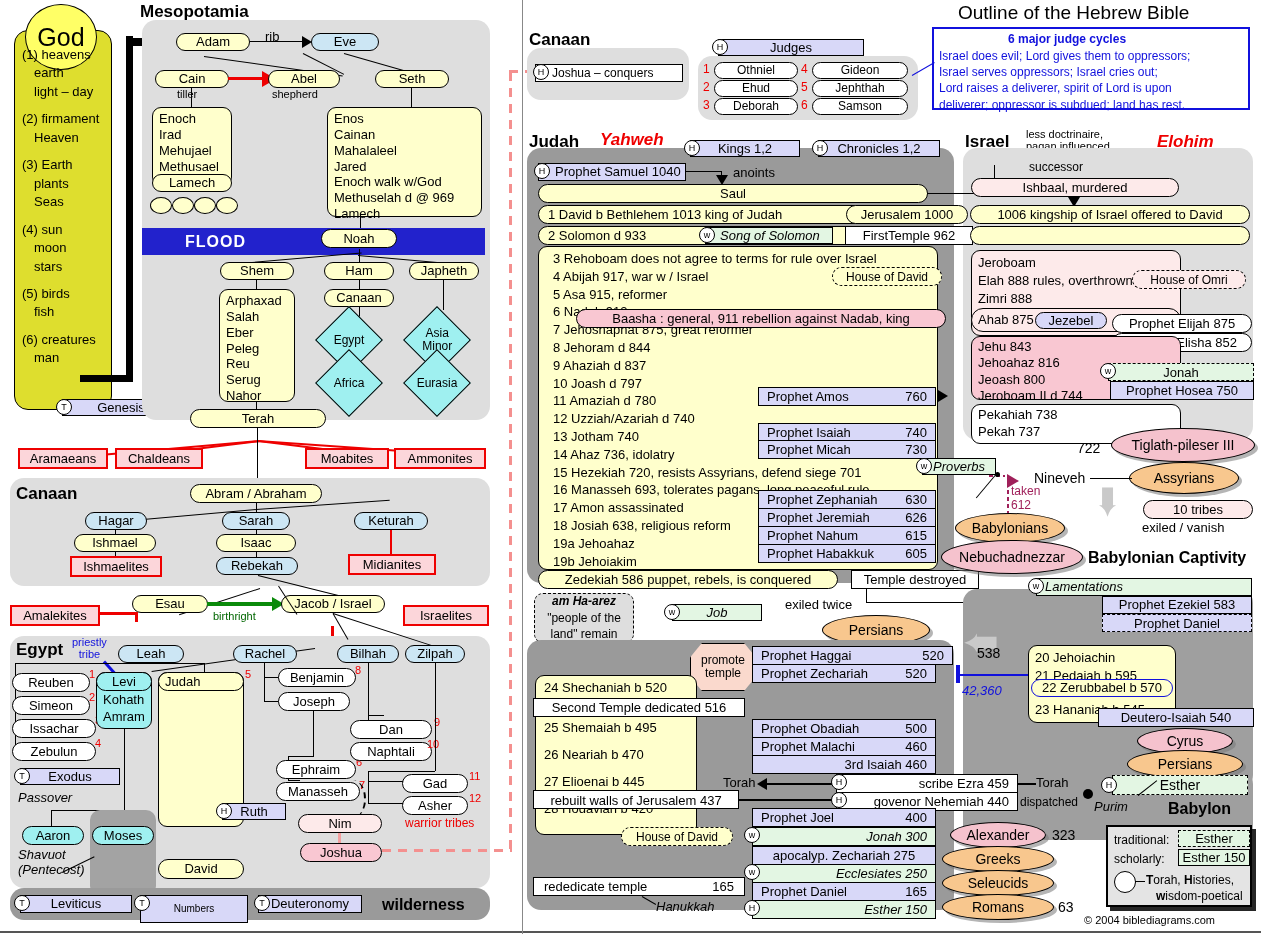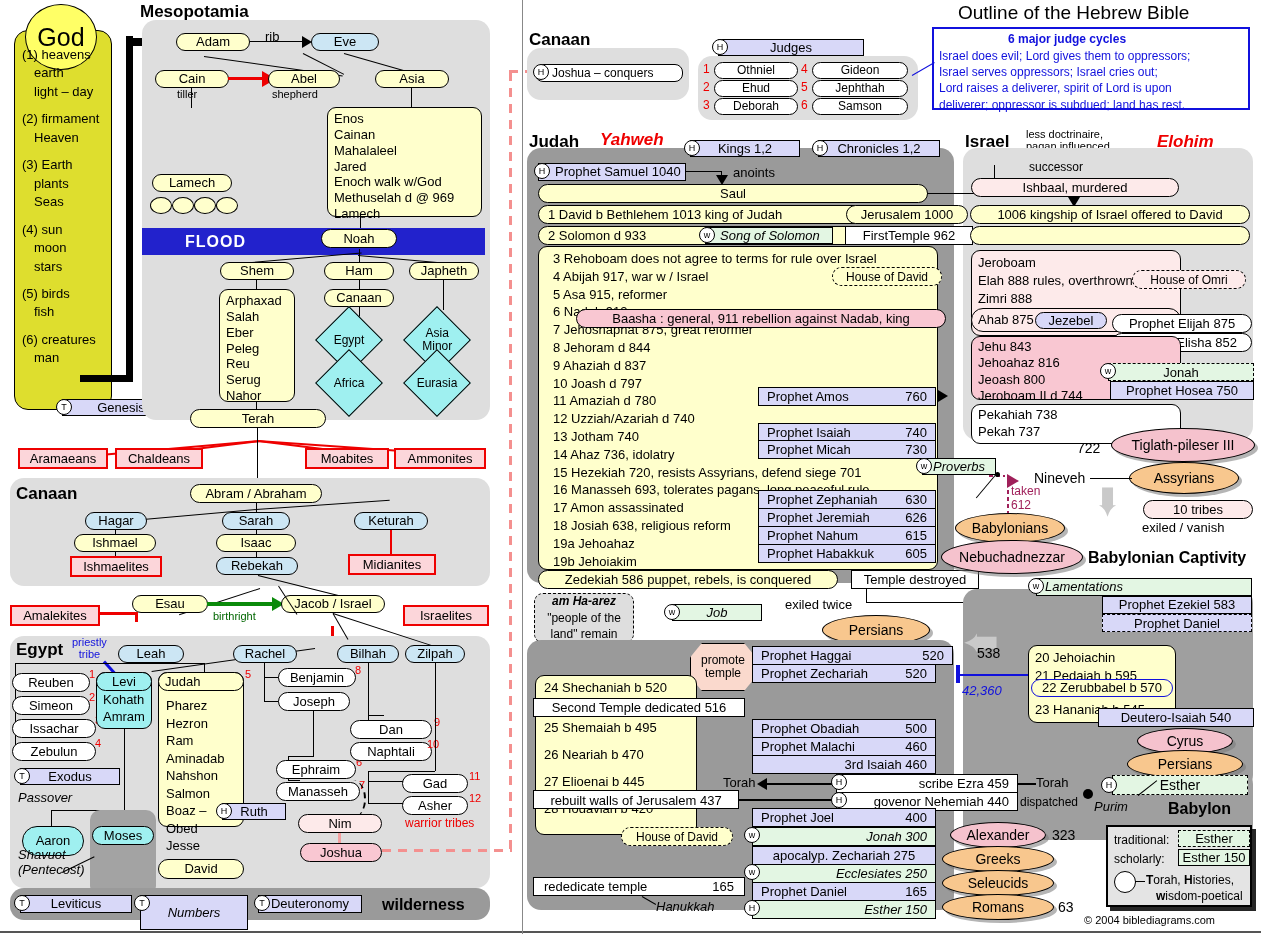--- a/index.html
+++ b/index.html
@@ -170,26 +170,32 @@
       <span>Cain</span>
     </div>
   <div class="txt" style="left:177px;top:88px;font-size:11px;">tiller</div>
   <div class="lnr" style="left:228px;top:77px;width:40px;height:3px;"></div>
   <div class="abs" style="left:262px;top:71px;width:0;height:0;border-top:8px solid transparent;border-bottom:8px solid transparent;border-left:14px solid #ee0000;"></div>
   <div class="pill yellow" style="left:268px;top:70px;width:72px;height:18px;font-size:13px;">
       <span>Abel</span>
     </div>
   <div class="txt" style="left:272px;top:88px;font-size:11px;">shepherd</div>
   <div class="pill yellow" style="left:375px;top:70px;width:74px;height:18px;font-size:13px;">
-      <span>Asia</span>
+      <span>Seth</span>
     </div>
 
   <div class="ln" style="left:191px;top:88px;width:1px;height:20px;"></div>
   <div class="ln" style="left:411px;top:88px;width:1px;height:20px;"></div>
 
+  <div class="listbox" style="left:152px;top:107px;width:80px;height:79px;">
+    <div>Enoch</div>
+    <div>Irad</div>
+    <div>Mehujael</div>
+    <div>Methusael</div>
+  </div>
   <div class="pill yellow" style="left:152px;top:174px;width:80px;height:18px;font-size:13px;">
       <span>Lamech</span>
     </div>
   <div class="ell yellow" style="left:150px;top:197px;width:22px;height:17px;"></div>
   <div class="ell yellow" style="left:172px;top:197px;width:22px;height:17px;"></div>
   <div class="ell yellow" style="left:194px;top:197px;width:22px;height:17px;"></div>
   <div class="ell yellow" style="left:216px;top:197px;width:22px;height:17px;"></div>
 
   <div class="listbox" style="left:327px;top:107px;width:155px;height:110px;">
     <div>Enos</div>
@@ -400,31 +406,20 @@
       </div>
     <div class="abs" style="left:6px;top:20px;font-size:13px;">Kohath</div>
     <div class="abs" style="left:6px;top:37px;font-size:13px;">Amram</div>
   </div>
   <div class="ln" style="left:124px;top:729px;width:1px;height:106px;"></div>
 
   <div class="box yellow" style="left:158px;top:672px;width:86px;height:155px;flex-direction:column;padding:0;">
     <div class="abs pill yellow" style="left:-1px;top:-1px;width:86px;height:19px;font-size:13px;justify-content:flex-start;padding-left:6px;">
         <span>Judah</span>
       </div>
-    <div class="abs" style="left:7px;top:24px;font-size:13px;line-height:1.35;">
-      <div>Pharez</div>
-      <div>Hezron</div>
-      <div>Ram</div>
-      <div>Aminadab</div>
-      <div>Nahshon</div>
-      <div>Salmon</div>
-      <div>Boaz –</div>
-      <div>Obed</div>
-      <div>Jesse</div>
-    </div>
   </div>
   <div class="txt red" style="left:245px;top:668px;font-size:11px;">5</div>
   <div class="rect lav" style="left:222px;top:803px;width:64px;height:17px;font-size:13px;">
       <span>Ruth</span>
     </div>
   <div class="tag" style="left:216px;top:803px;">
       <span>H</span>
     </div>
   <div class="pill yellow" style="left:158px;top:859px;width:86px;height:20px;font-size:13px;">
       <span>David</span>
@@ -494,58 +489,58 @@
   <div class="rect lav" style="left:20px;top:768px;width:100px;height:17px;font-size:13px;">
       <span>Exodus</span>
     </div>
   <div class="tag" style="left:14px;top:768px;">
       <span>T</span>
     </div>
   <div class="txt ital" style="left:18px;top:790px;font-size:13px;">Passover</div>
 
   <div class="ln" style="left:51px;top:810px;width:74px;height:1px;"></div>
   <div class="ln" style="left:51px;top:810px;width:1px;height:16px;"></div>
-  <div class="pill cyan" style="left:22px;top:826px;width:62px;height:30px;font-size:13px;">
+  <div class="pill cyan" style="left:22px;top:826px;width:62px;height:19px;font-size:13px;">
       <span>Aaron</span>
     </div>
   <div class="abs" style="left:90px;top:810px;width:66px;height:86px;background:#a3a3a3;border-radius:10px;"></div>
   <div class="pill cyan" style="left:92px;top:826px;width:62px;height:19px;font-size:13px;">
       <span>Moses</span>
     </div>
   <div class="txt ital" style="left:18px;top:848px;font-size:13px;line-height:1.15;">Shavuot<br>(Pentecost)</div>
   <div class="ln" style="left:62px;top:872px;width:36px;height:1px;transform:rotate(-26deg);transform-origin:left;"></div>
 
   <div class="panel dark" style="left:10px;top:888px;width:480px;height:32px;"></div>
   <div class="rect lav" style="left:20px;top:895px;width:112px;height:18px;font-size:13px;">
       <span>Leviticus</span>
     </div>
   <div class="tag" style="left:14px;top:895px;">
       <span>T</span>
     </div>
-  <div class="rect lav" style="left:140px;top:895px;width:108px;height:35px;font-size:13px;font-style:italic;">
+  <div class="rect lav" style="left:140px;top:895px;width:108px;height:28px;font-size:10px;">
       <span>Numbers</span>
     </div>
   <div class="tag" style="left:134px;top:895px;">
       <span>T</span>
     </div>
   <div class="rect lav" style="left:258px;top:895px;width:104px;height:18px;font-size:13px;">
       <span>Deuteronomy</span>
     </div>
   <div class="tag" style="left:254px;top:895px;">
       <span>T</span>
     </div>
   <div class="txt bold" style="left:382px;top:896px;font-size:16px;">wilderness</div>
 
   <div class="abs" style="left:382px;top:849px;width:130px;height:3px;background:repeating-linear-gradient(90deg,#f4908f 0 9px,transparent 9px 16px);"></div>
   <div class="abs" style="left:509px;top:72px;width:3px;height:780px;background:repeating-linear-gradient(180deg,#f4908f 0 9px,transparent 9px 16px);"></div>
   <div class="abs" style="left:509px;top:70px;width:28px;height:3px;background:repeating-linear-gradient(90deg,#f4908f 0 9px,transparent 9px 16px);"></div>
 
   <div class="txt hdr" style="left:529px;top:30px;">Canaan</div>
   <div class="panel" style="left:527px;top:48px;width:162px;height:52px;"></div>
-  <div class="rect white" style="left:535px;top:64px;width:148px;height:18px;font-size:12px;justify-content:flex-start;padding-left:16px;border-radius:8px;">
+  <div class="rect white" style="left:535px;top:64px;width:148px;height:18px;font-size:12px;justify-content:flex-start;padding-left:16px;">
       <span>Joshua – conquers</span>
     </div>
   <div class="tag" style="left:533px;top:64px;">
       <span>H</span>
     </div>
 
   <div class="panel" style="left:698px;top:56px;width:220px;height:64px;"></div>
   <div class="rect lav" style="left:718px;top:39px;width:146px;height:17px;font-size:13px;">
       <span>Judges</span>
     </div>

